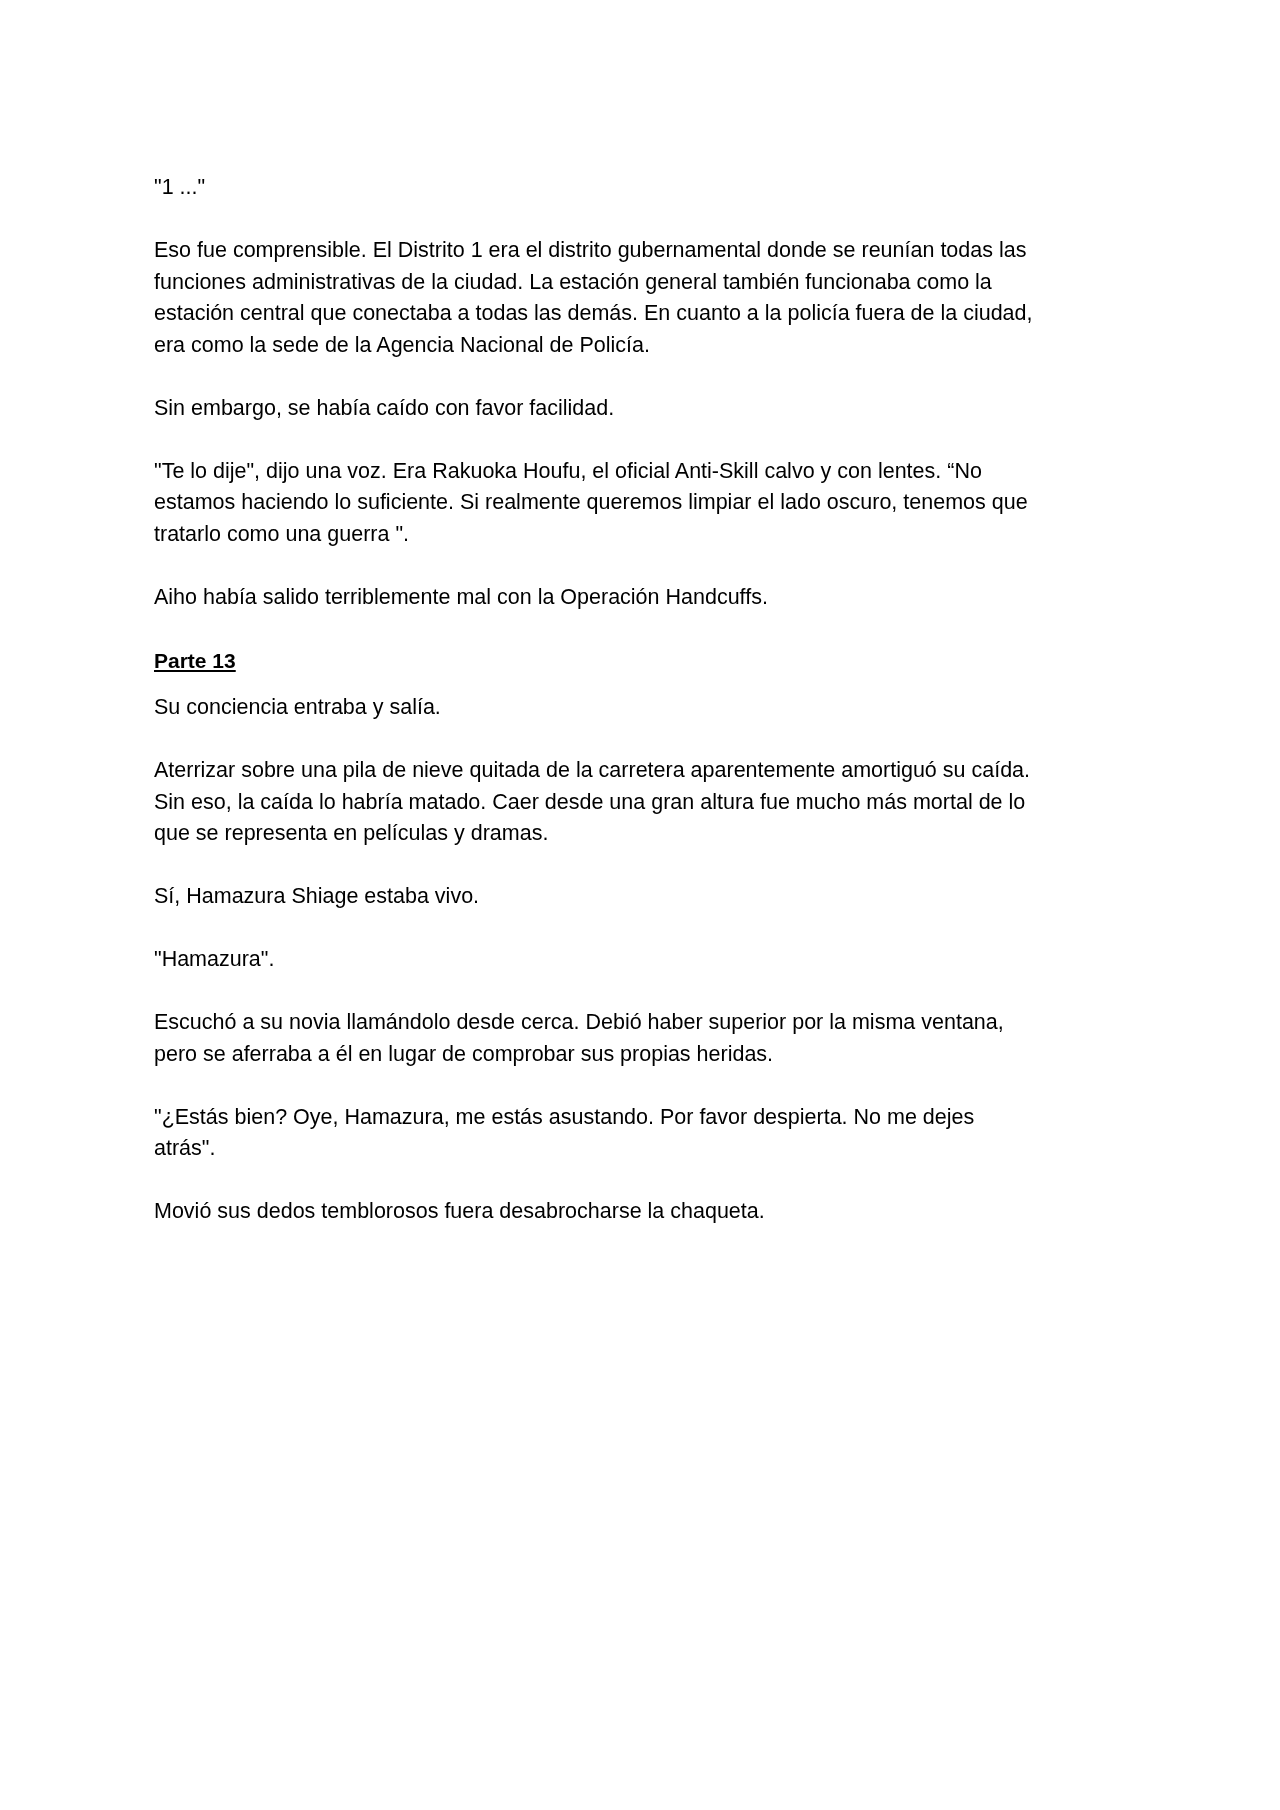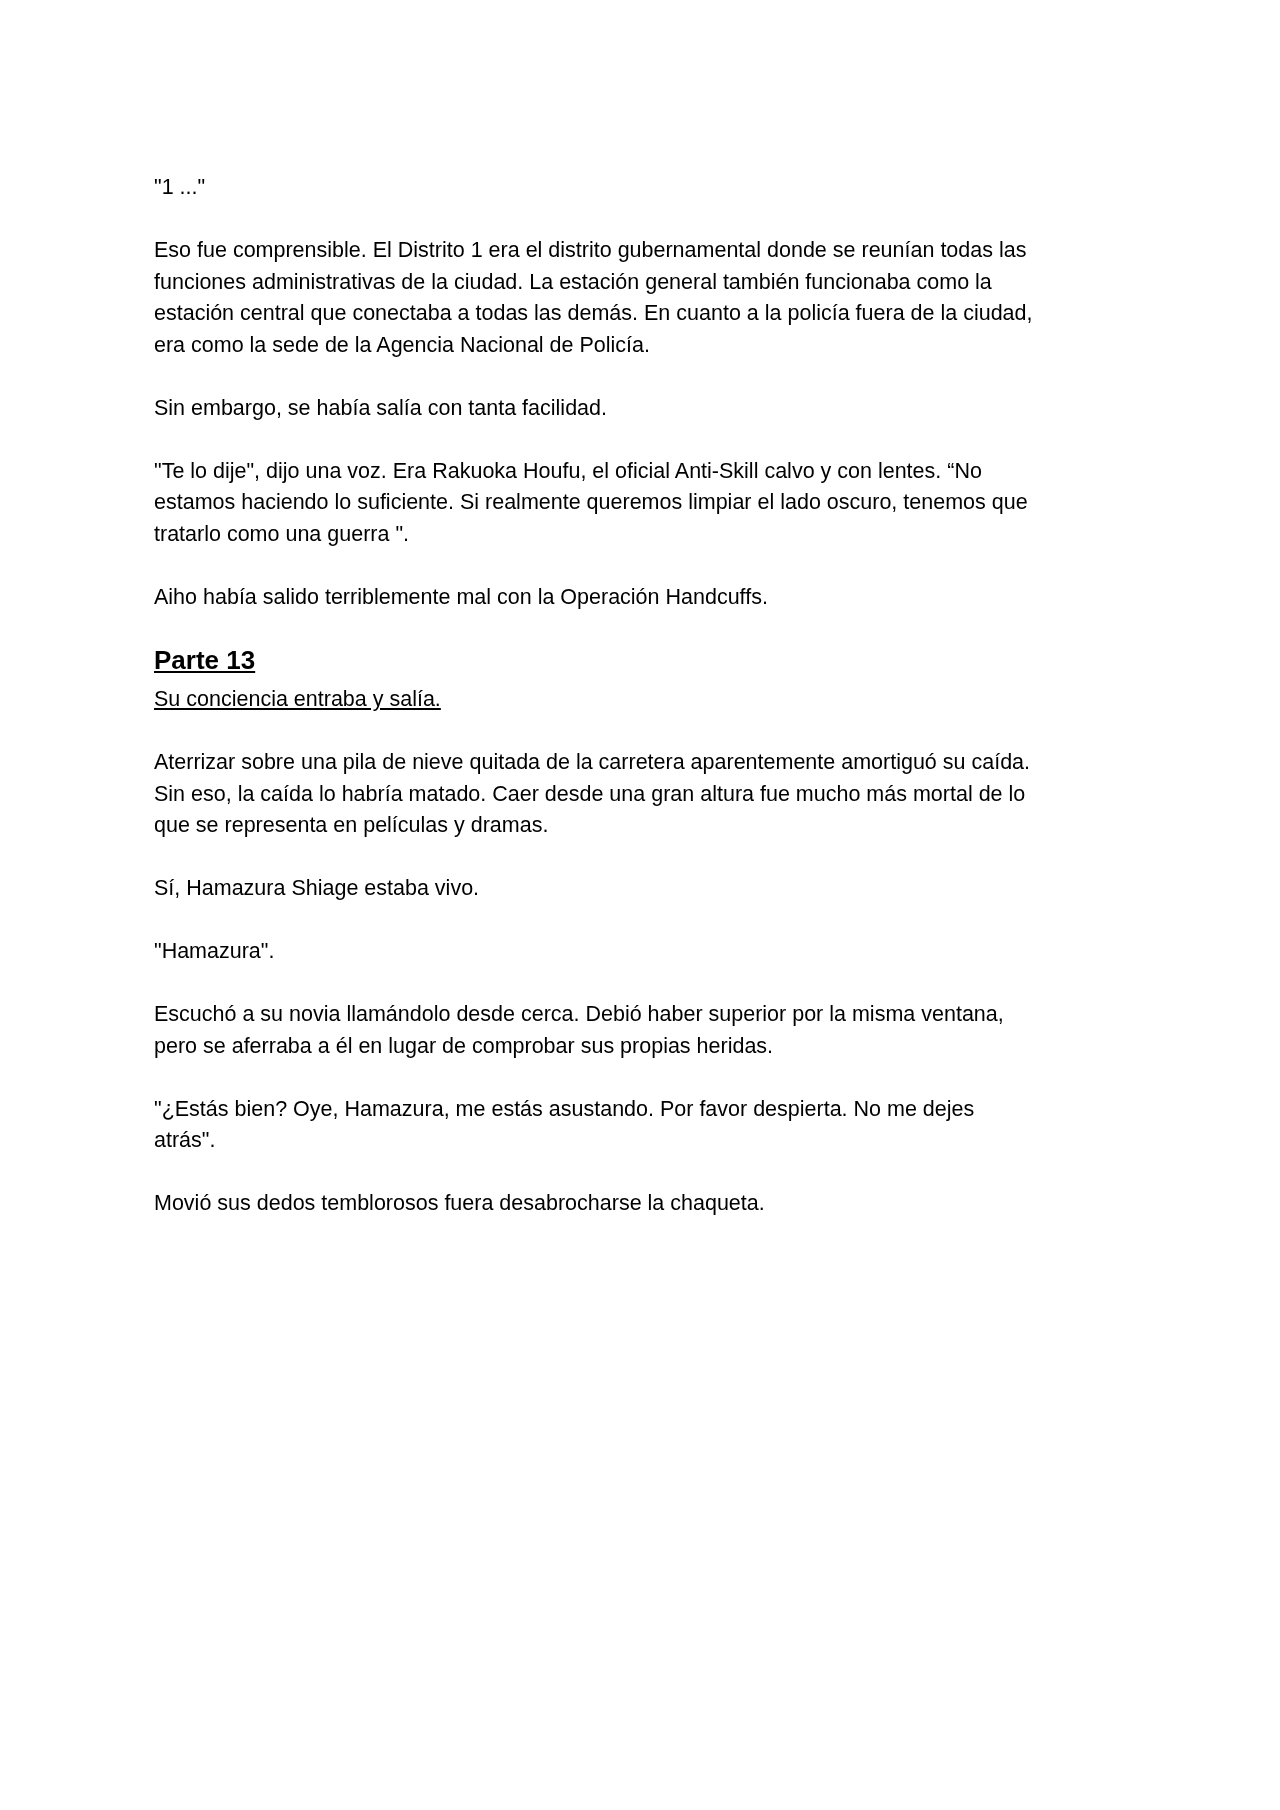--- a/index.html
+++ b/index.html
@@ -24,39 +24,38 @@
   }
   .para,
   .heading {
     margin: 31.5px 0 0 0;
     white-space: pre-wrap;
   }
   .doc > :first-child {
     margin-top: 0;
   }
   .heading {
-    font-size: 26px;
+    font-size: 21px;
     font-weight: bold;
     text-decoration: underline;
   }
   .tight {
-    margin-top: 8px;
-    text-decoration: underline;
+    margin-top: 16px;
   }
 </style>
 </head>
 <body style="background: rgb(255, 255, 255);">
 
 <main class="doc" id="doc" style="color: rgb(0, 0, 0);">
     <p class="para">"1 ..."</p>
     <p class="para">Eso fue comprensible. El Distrito 1 era el distrito gubernamental donde se reunían todas las
 funciones administrativas de la ciudad. La estación general también funcionaba como la
 estación central que conectaba a todas las demás. En cuanto a la policía fuera de la ciudad,
 era como la sede de la Agencia Nacional de Policía.</p>
-    <p class="para">Sin embargo, se había salía con tanta facilidad.</p>
+    <p class="para">Sin embargo, se había caído con favor facilidad.</p>
     <p class="para">"Te lo dije", dijo una voz. Era Rakuoka Houfu, el oficial Anti-Skill calvo y con lentes. “No
 estamos haciendo lo suficiente. Si realmente queremos limpiar el lado oscuro, tenemos que
 tratarlo como una guerra ".</p>
     <p class="para">Aiho había salido terriblemente mal con la Operación Handcuffs.</p>
     <h2 class="heading">Parte 13</h2>
     <p class="para tight">Su conciencia entraba y salía.</p>
     <p class="para">Aterrizar sobre una pila de nieve quitada de la carretera aparentemente amortiguó su caída.
 Sin eso, la caída lo habría matado. Caer desde una gran altura fue mucho más mortal de lo
 que se representa en películas y dramas.</p>
     <p class="para">Sí, Hamazura Shiage estaba vivo.</p>

